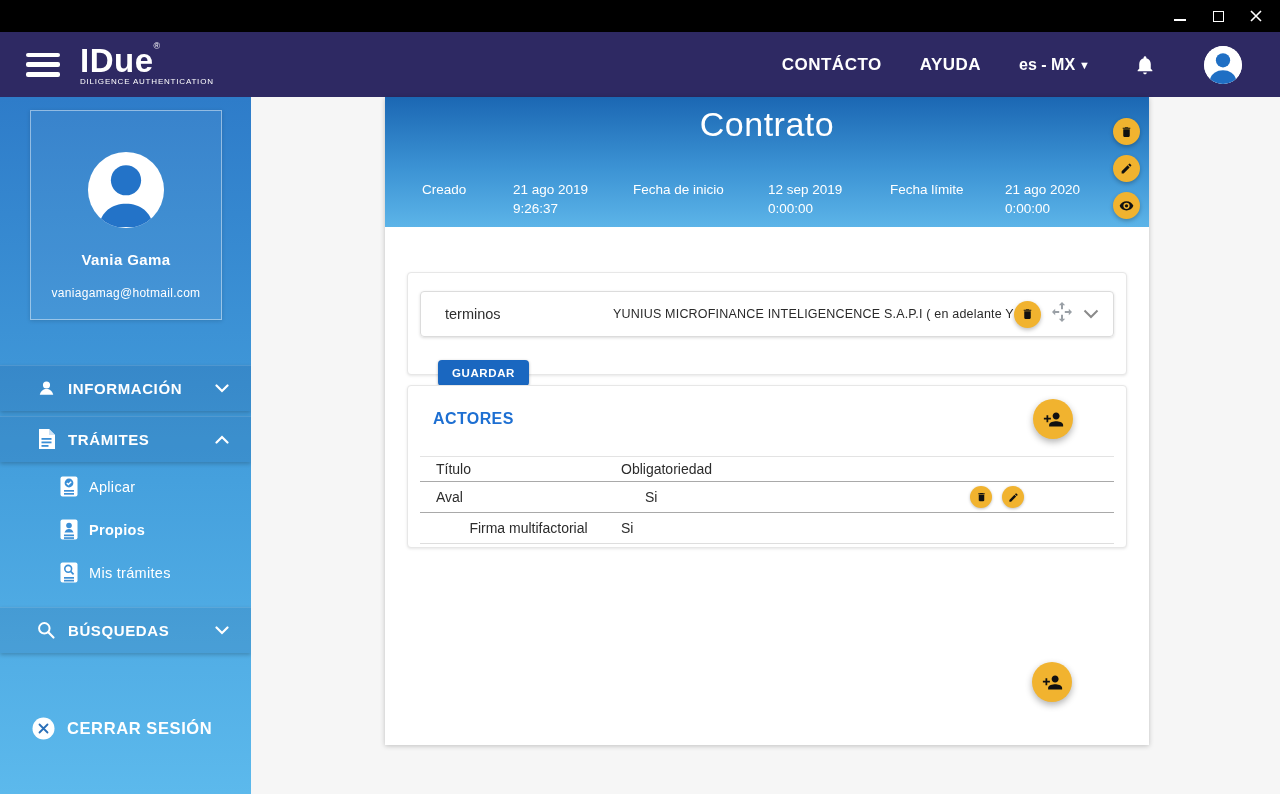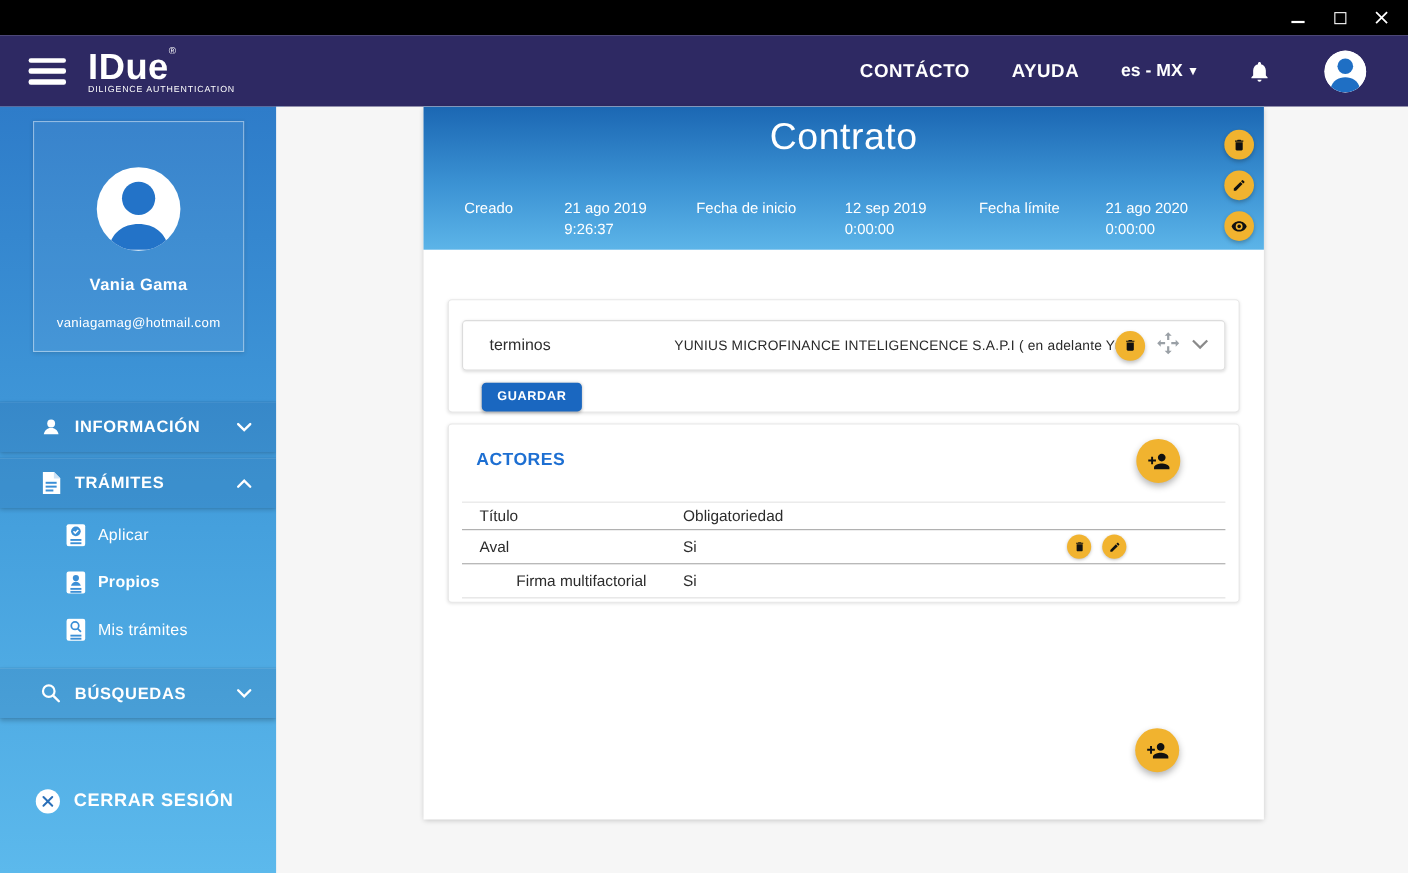--- a/index.html
+++ b/index.html
@@ -77,38 +77,38 @@
 
   .section-card { position:absolute; left:22px; width:720px; background:#fff;
                   border:1px solid #e7e7e7; border-radius:4px; box-shadow:0 1px 3px rgba(0,0,0,0.10); }
   .terms-card { top:175px; height:103px; }
   .terms-row { position:absolute; top:18px; left:12px; width:694px; height:46px;
                border:1px solid #dcdcdc; border-radius:4px; box-shadow:0 1px 3px rgba(0,0,0,0.14);
                display:flex; align-items:center; padding:0 14px 0 24px; cursor:pointer; }
   .terms-label { width:168px; font-size:14.5px; color:#2f2f2f; }
   .terms-value { flex:1; font-size:12.5px; color:#2a2a2a; letter-spacing:0.2px; white-space:nowrap; overflow:hidden; }
   .terms-icons { display:flex; align-items:center; gap:9px; }
-  .save-btn { position:absolute; left:30px; top:75px; background:#1a67c0; color:#fff; border:none;
+  .save-btn { position:absolute; left:30px; top:87px; background:#1a67c0; color:#fff; border:none;
               border-radius:4px; font-size:11.5px; font-weight:bold; letter-spacing:0.6px;
               padding:7px 14px; cursor:pointer; box-shadow:0 1px 3px rgba(0,0,0,0.3);
               font-family:"Liberation Sans", sans-serif; }
 
   .actors-card { top:288px; height:163px; }
   .actors-title { position:absolute; left:25px; top:24px; font-size:16px; font-weight:bold;
                   color:#1d6fd2; letter-spacing:0.4px; }
   .fab { width:40px; height:40px; border-radius:50%; background:#f1b32f; border:none;
          display:flex; align-items:center; justify-content:center; cursor:pointer;
          box-shadow:0 3px 7px rgba(0,0,0,0.30); }
   .fab-actors { position:absolute; left:625px; top:13px; }
   .fab-bottom { position:absolute; left:647px; top:565px; }
 
   .actors-table { position:absolute; left:12px; top:70px; width:694px; }
   .t-row { display:flex; align-items:center; position:relative; }
   .t-head { height:26px; border-top:1px solid #e3e3e3; border-bottom:1px solid #a9a9a9; }
-  .t-data1 { height:31px; border-bottom:1px solid #a9a9a9; }
+  .t-data1 { height:31px; border-bottom:1px solid #a9a9a9;gap:24px; }
   .t-data2 { height:31px; border-bottom:1px solid #dedede;text-align:center; }
   .t-col1 { width:201px; padding-left:16px; font-size:14px; color:#2c2c2c; }
   .t-col2 { font-size:14px; color:#2c2c2c; }
   .row-actions { position:absolute; right:90px; top:4px; display:flex; gap:10px; }
   .ybtn-sm { width:22px; height:22px; border-radius:50%; background:#f1b32f; border:none;
              display:flex; align-items:center; justify-content:center; cursor:pointer;
              box-shadow:0 1px 3px rgba(0,0,0,0.25); }
 </style>
 </head>
 <body>

